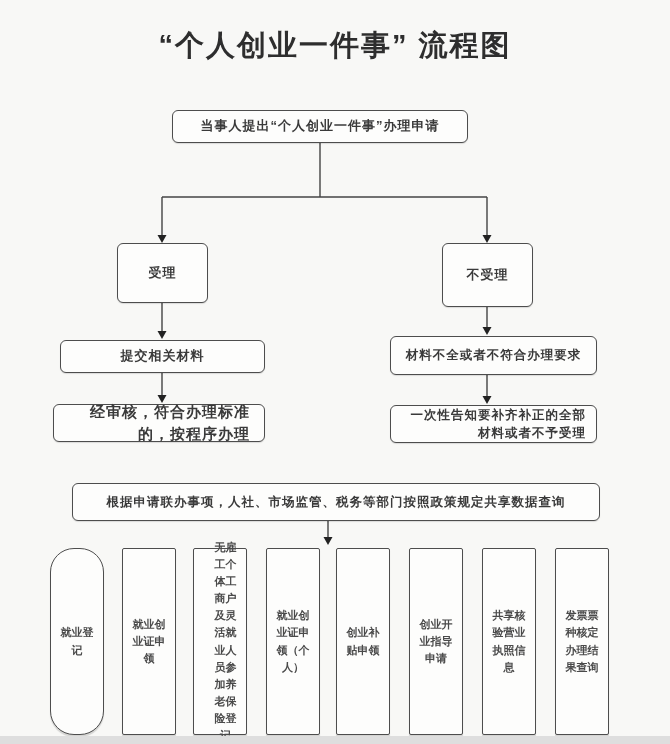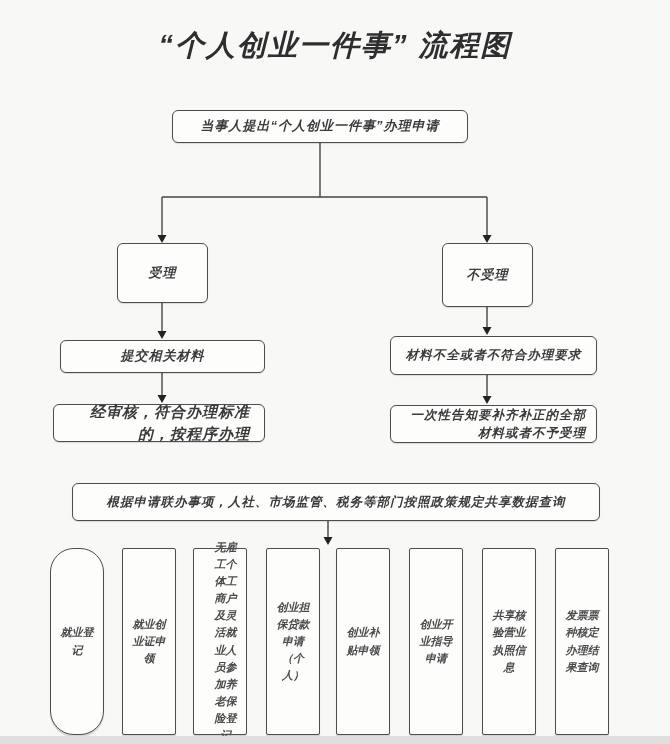--- a/index.html
+++ b/index.html
@@ -5,21 +5,20 @@
   html,body{margin:0;padding:0;}
   body{
     width:670px;height:744px;
     background:#fcfcfb;
     font-family:"Liberation Sans","DejaVu Sans",sans-serif;
     overflow:hidden;
   }
   .canvas{
     position:relative;width:670px;height:744px;
     background:#f8f8f6;
-    font-style:italic;
   }
   .title{
     position:absolute;left:0;top:26px;width:670px;
     margin:0;text-align:center;
     font-size:29px;font-weight:bold;color:#2e2e2e;
     letter-spacing:2px;
   }
   .node{
     position:absolute;
     box-sizing:border-box;
@@ -112,21 +111,21 @@
 
   <div class="node node-review">经审核，符合办理标准的，按程序办理</div>
   <div class="node node-notify">一次性告知要补齐补正的全部材料或者不予受理</div>
 
   <div class="node node-share">根据申请联办事项，人社、市场监管、税务等部门按照政策规定共享数据查询</div>
 
   <div class="services">
     <div class="service-box sb-0">就业登记</div>
     <div class="service-box sb-1">就业创业证申领</div>
     <div class="service-box sb-2">无雇工个体工商户及灵活就业人员参加养老保险登记</div>
-    <div class="service-box sb-3">创业担保贷款申请（个人）</div>
+    <div class="service-box sb-3">就业创业证申领（个人）</div>
     <div class="service-box sb-4">创业补贴申领</div>
     <div class="service-box sb-5">创业开业指导申请</div>
     <div class="service-box sb-6">共享核验营业执照信息</div>
     <div class="service-box sb-7">发票票种核定办理结果查询</div>
   </div>
 
   <div class="bottom-band"></div>
 
 </div>
 

